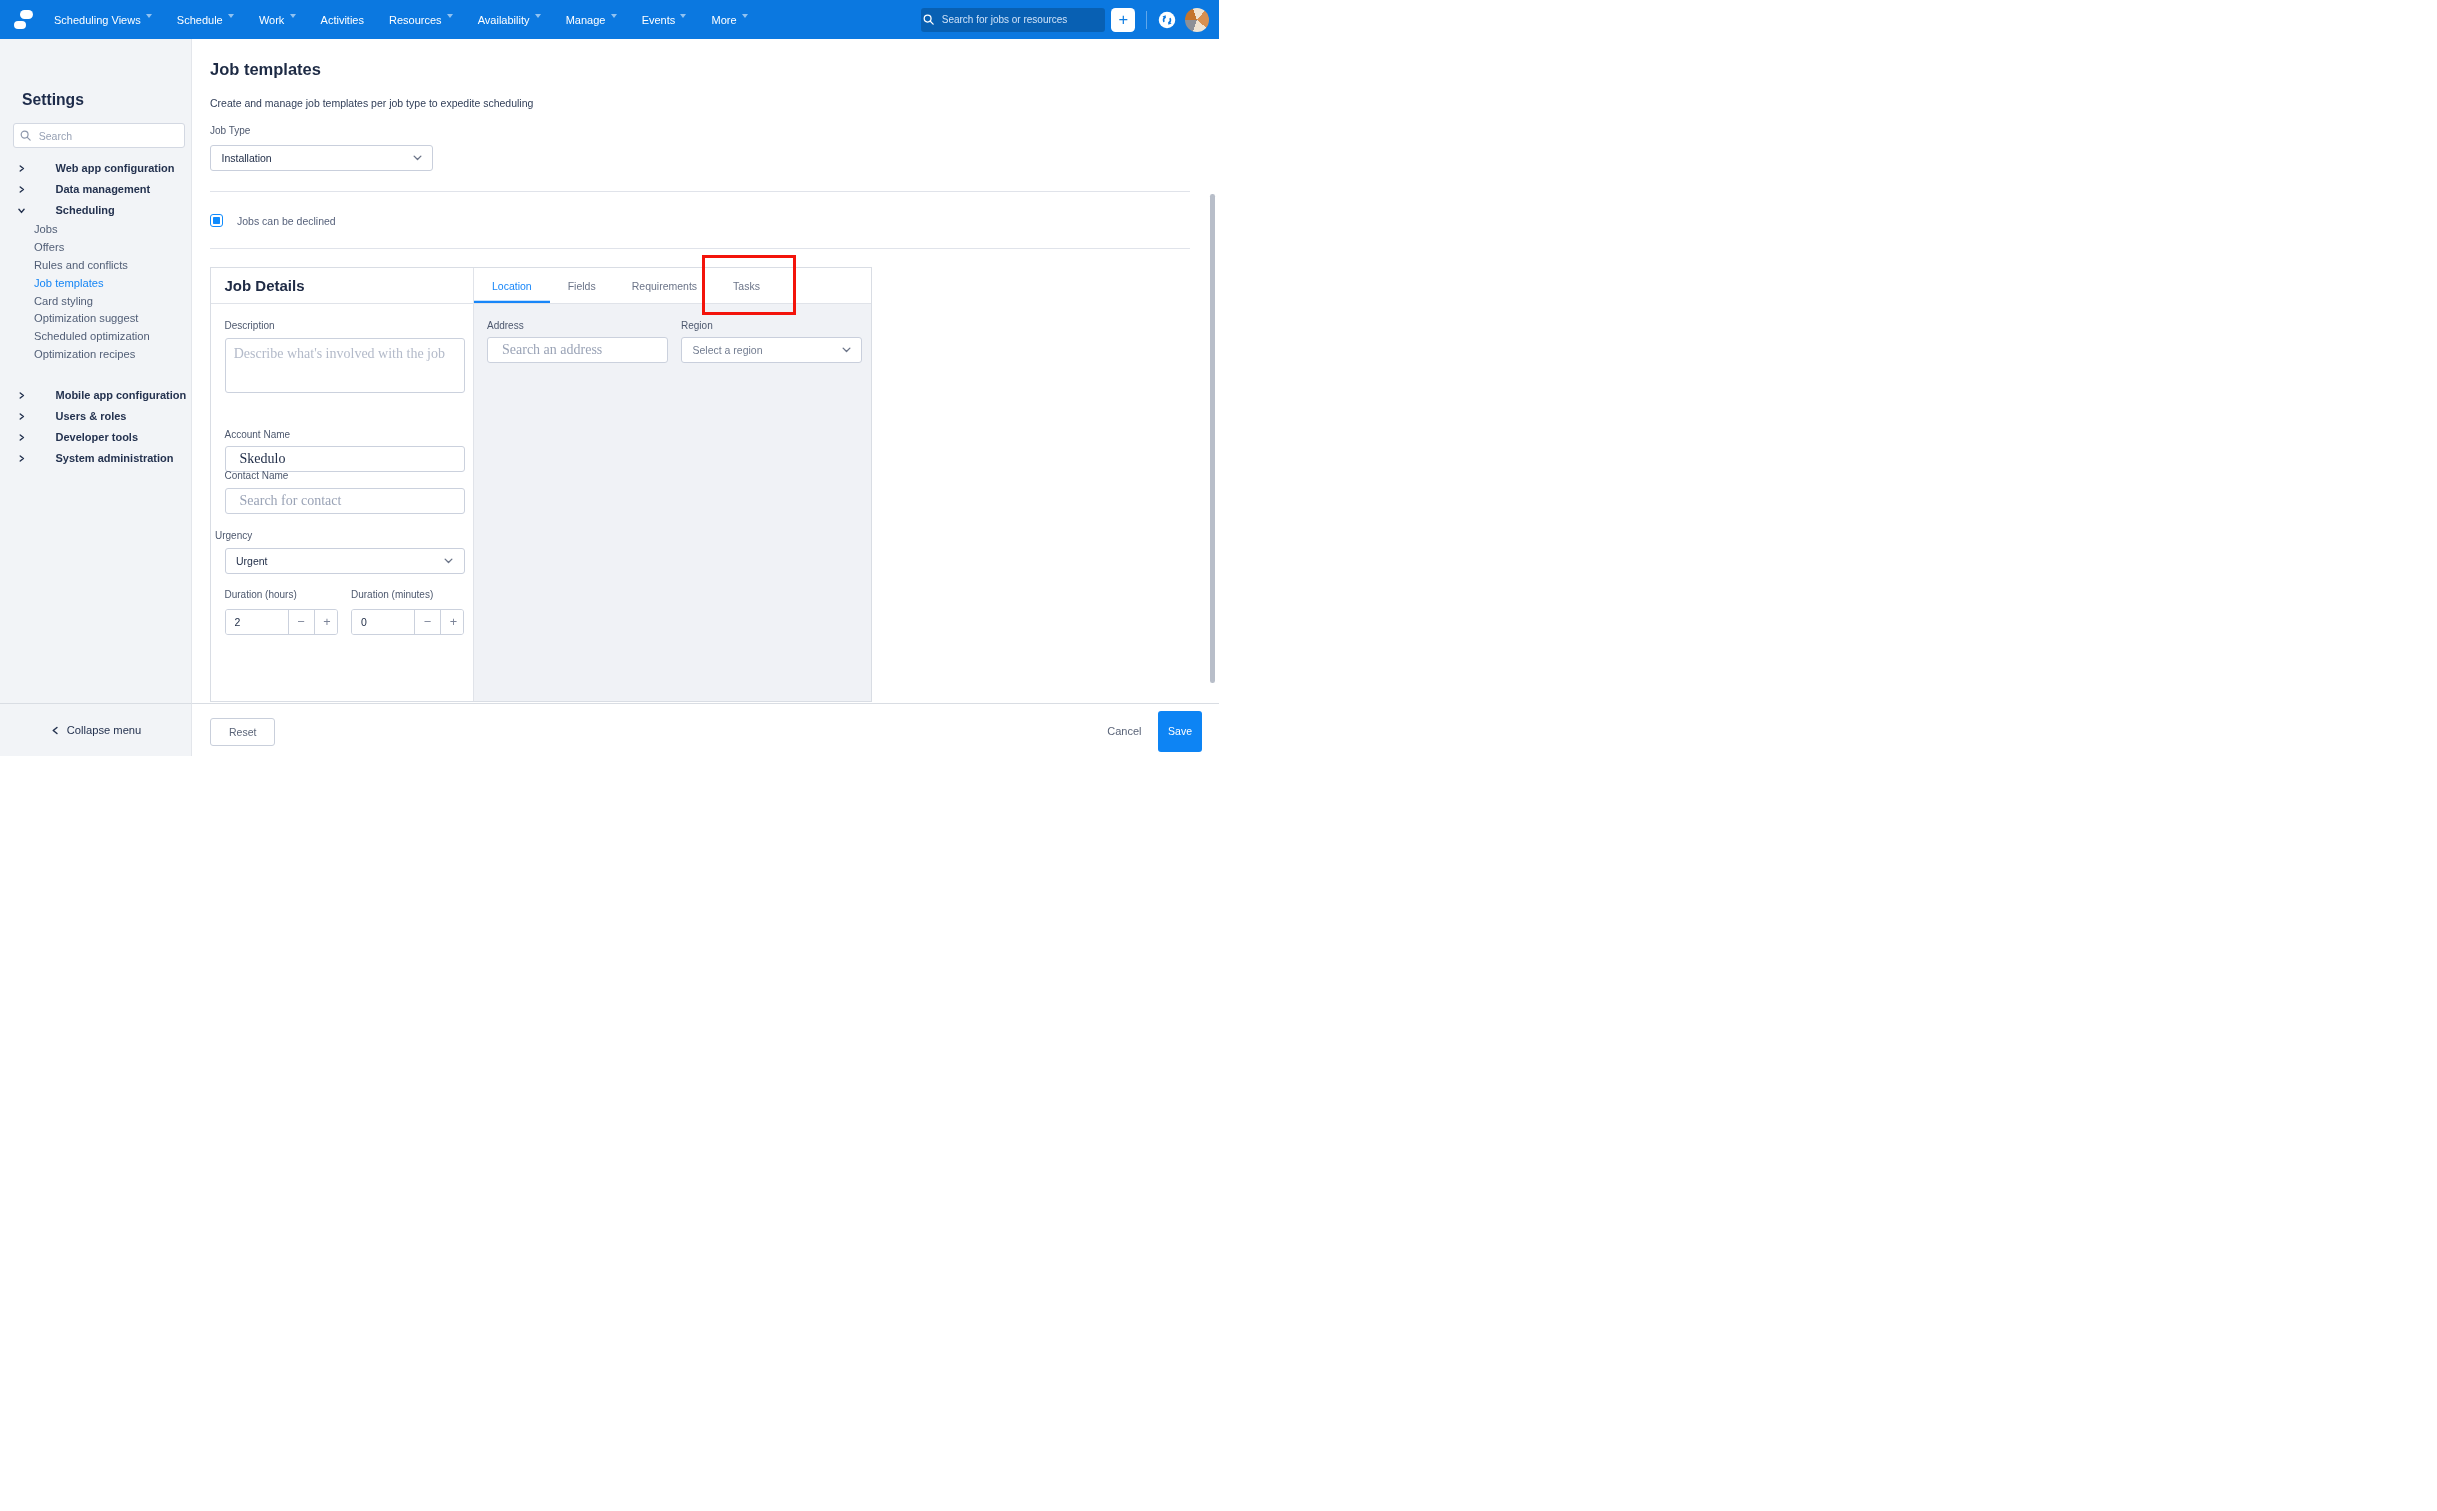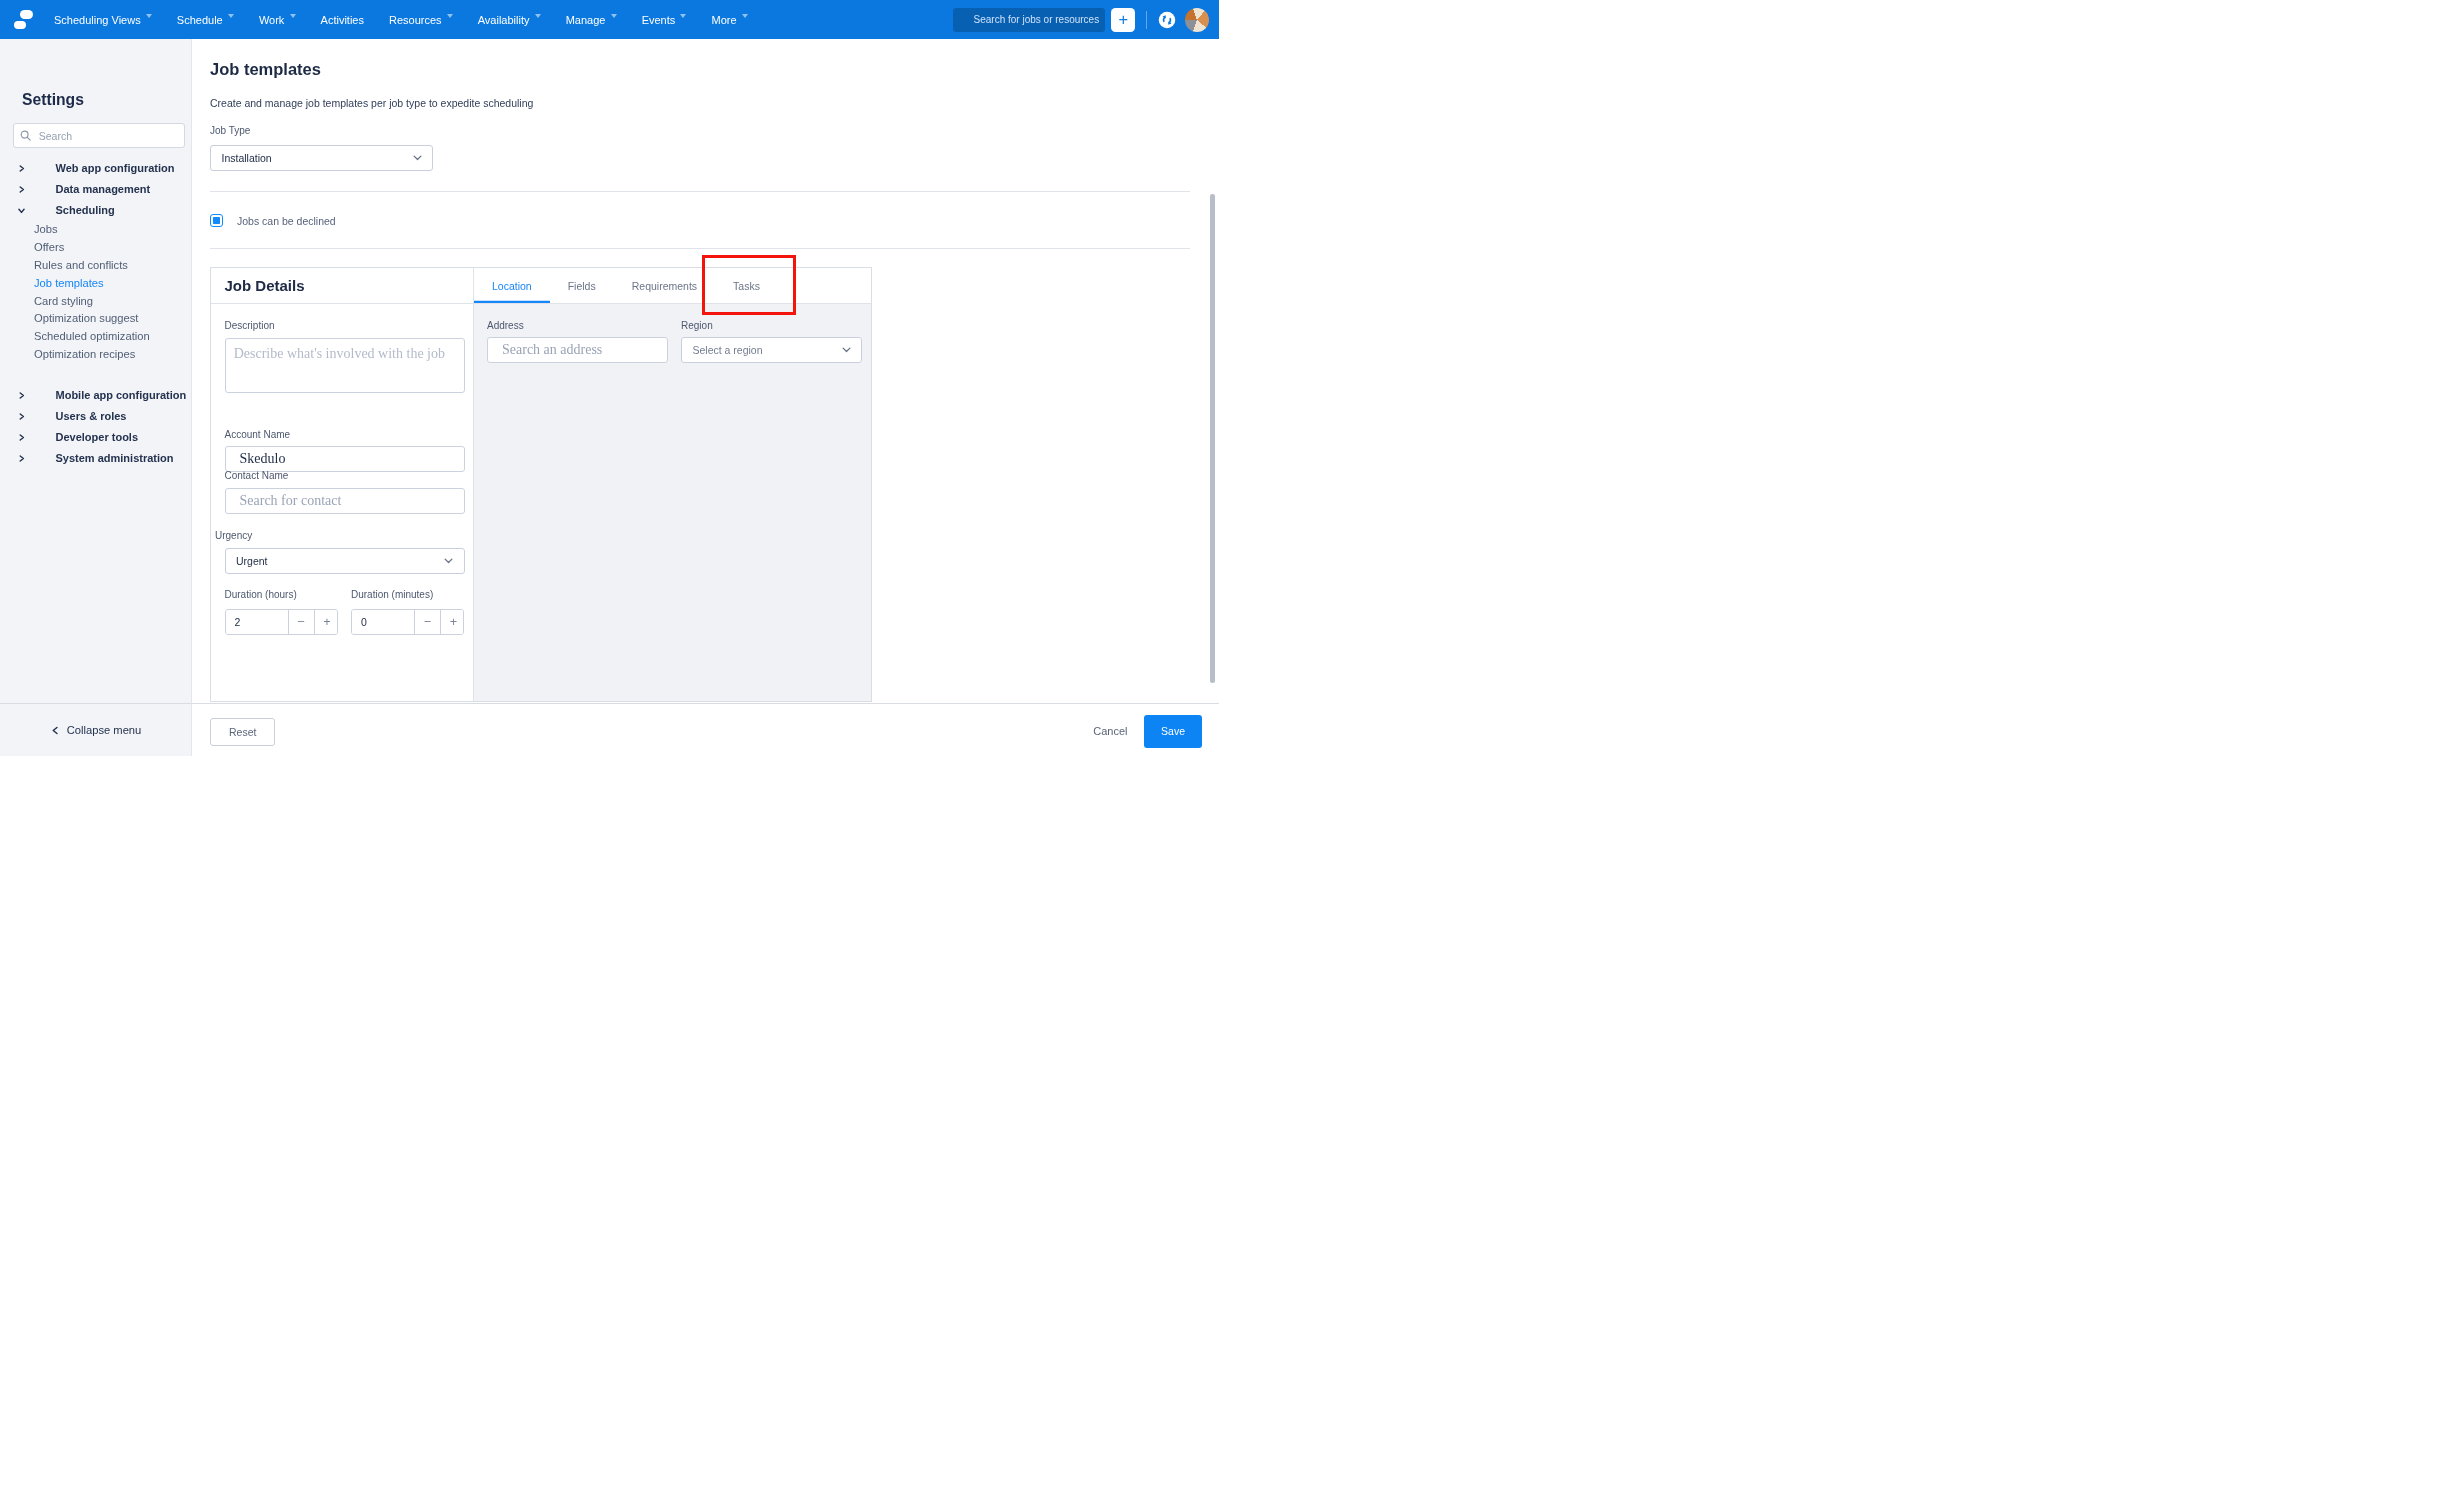--- a/index.html
+++ b/index.html
@@ -7,21 +7,21 @@
 
   
   .navbar{position:absolute;left:0;top:0;width:1219px;height:39px;background:#0b78e0;display:flex;align-items:center;}
   .logo{position:relative;width:19.5px;height:19.5px;margin-left:13.5px;flex:0 0 auto;}
   .logo .blob-a{position:absolute;right:0;top:0;width:12.7px;height:9px;background:#fff;border-radius:4.5px;}
   .logo .blob-b{position:absolute;left:0;bottom:0;width:12px;height:8.2px;background:#fff;border-radius:4.5px;}
   .nav-menu{display:flex;align-items:center;margin-left:21px;gap:25px;}
   .nav-item{display:flex;color:#ffffff;font-size:11px;cursor:pointer;white-space:nowrap;}
   .caret{width:0;height:0;border-left:3.4px solid transparent;border-right:3.4px solid transparent;border-top:4.1px solid rgba(255,255,255,.55);margin-left:5.2px;}
   .nav-right{position:absolute;right:9.7px;top:7.5px;height:24px;display:flex;align-items:center;}
-  .nav-search{width:152px;height:24px;background:rgba(0,0,0,0.20);border-radius:3px;display:flex;align-items:center;padding:0 13px;box-sizing:border-box;}
+  .nav-search{width:184px;height:24px;background:rgba(0,0,0,0.20);border-radius:3px;display:flex;align-items:center;padding:0 2px;box-sizing:border-box;}
   .nav-search input{background:transparent;border:none;outline:none;color:#eaf3fd;font-size:10px;margin-left:6px;width:142px;font-family:"Liberation Sans",sans-serif;}
   .nav-search input::placeholder{color:#cfe2f8;}
   .add-btn{width:24px;height:24px;background:#ffffff;border-radius:4.5px;margin-left:6.7px;display:flex;align-items:center;justify-content:center;color:#0d7ce2;font-size:16.5px;font-weight:400;line-height:1;cursor:pointer;}
   .nav-divider{width:0.7px;height:18px;background:rgba(255,255,255,0.35);margin-left:10.5px;}
   .sync-icon{margin-left:11.2px;width:18px;height:18px;cursor:pointer;}
   .avatar{width:24px;height:24px;border-radius:50%;margin-left:9.7px;cursor:pointer;
     background:conic-gradient(from 40deg,#d89050 0 90deg,#efe3d2 90deg 160deg,#8d9097 160deg 230deg,#c4742c 230deg 300deg,#efe3d2 300deg 360deg);}
 
   
   .sidebar{position:absolute;left:0;top:39px;width:192px;height:664px;background:#f2f4f7;border-right:0.7px solid #e3e6eb;box-sizing:border-box;}
@@ -75,21 +75,21 @@
   .stepper .stp-btn{width:25px;border-left:0.7px solid #cbd1dd;display:flex;align-items:center;justify-content:center;font-size:12.7px;color:#7c8498;cursor:pointer;background:#fff;flex:0 0 auto;}
 
   
   .annotation{position:absolute;left:702px;top:255px;width:94px;height:60px;border:3.7px solid #f3140b;box-sizing:border-box;pointer-events:none;z-index:50;}
 
   
   .action-bar{position:absolute;left:192px;top:703px;right:0;height:53px;background:#fff;border-top:0.7px solid #d9dde3;box-sizing:border-box;}
   .btn-reset{position:absolute;left:18px;top:14.2px;height:26px;padding:0 18px;background:#fff;border:0.7px solid #c9cfdb;border-radius:3px;font-size:10.5px;color:#5a6478;display:flex;align-items:center;cursor:pointer;}
   .bar-right{position:absolute;right:17px;top:14.2px;height:26px;display:flex;align-items:center;}
   .btn-cancel{font-size:11px;color:#5a6478;margin-right:16.5px;cursor:pointer;}
-  .btn-save{height:33px;padding:0 17px;background:#0d84f4;border-radius:3px;color:#fff;font-size:10.5px;display:flex;align-items:center;cursor:pointer;}
+  .btn-save{height:41px;padding:0 10px;background:#0d84f4;border-radius:3px;color:#fff;font-size:10.5px;display:flex;align-items:center;cursor:pointer;}
 
   
   .scroll-thumb{position:absolute;left:1210px;top:194px;width:4.5px;height:489px;background:#b8bec9;border-radius:2.2px;}
 </style>
 </head>
 <body>
 
 <div id="app">
 
   <div class="navbar">

